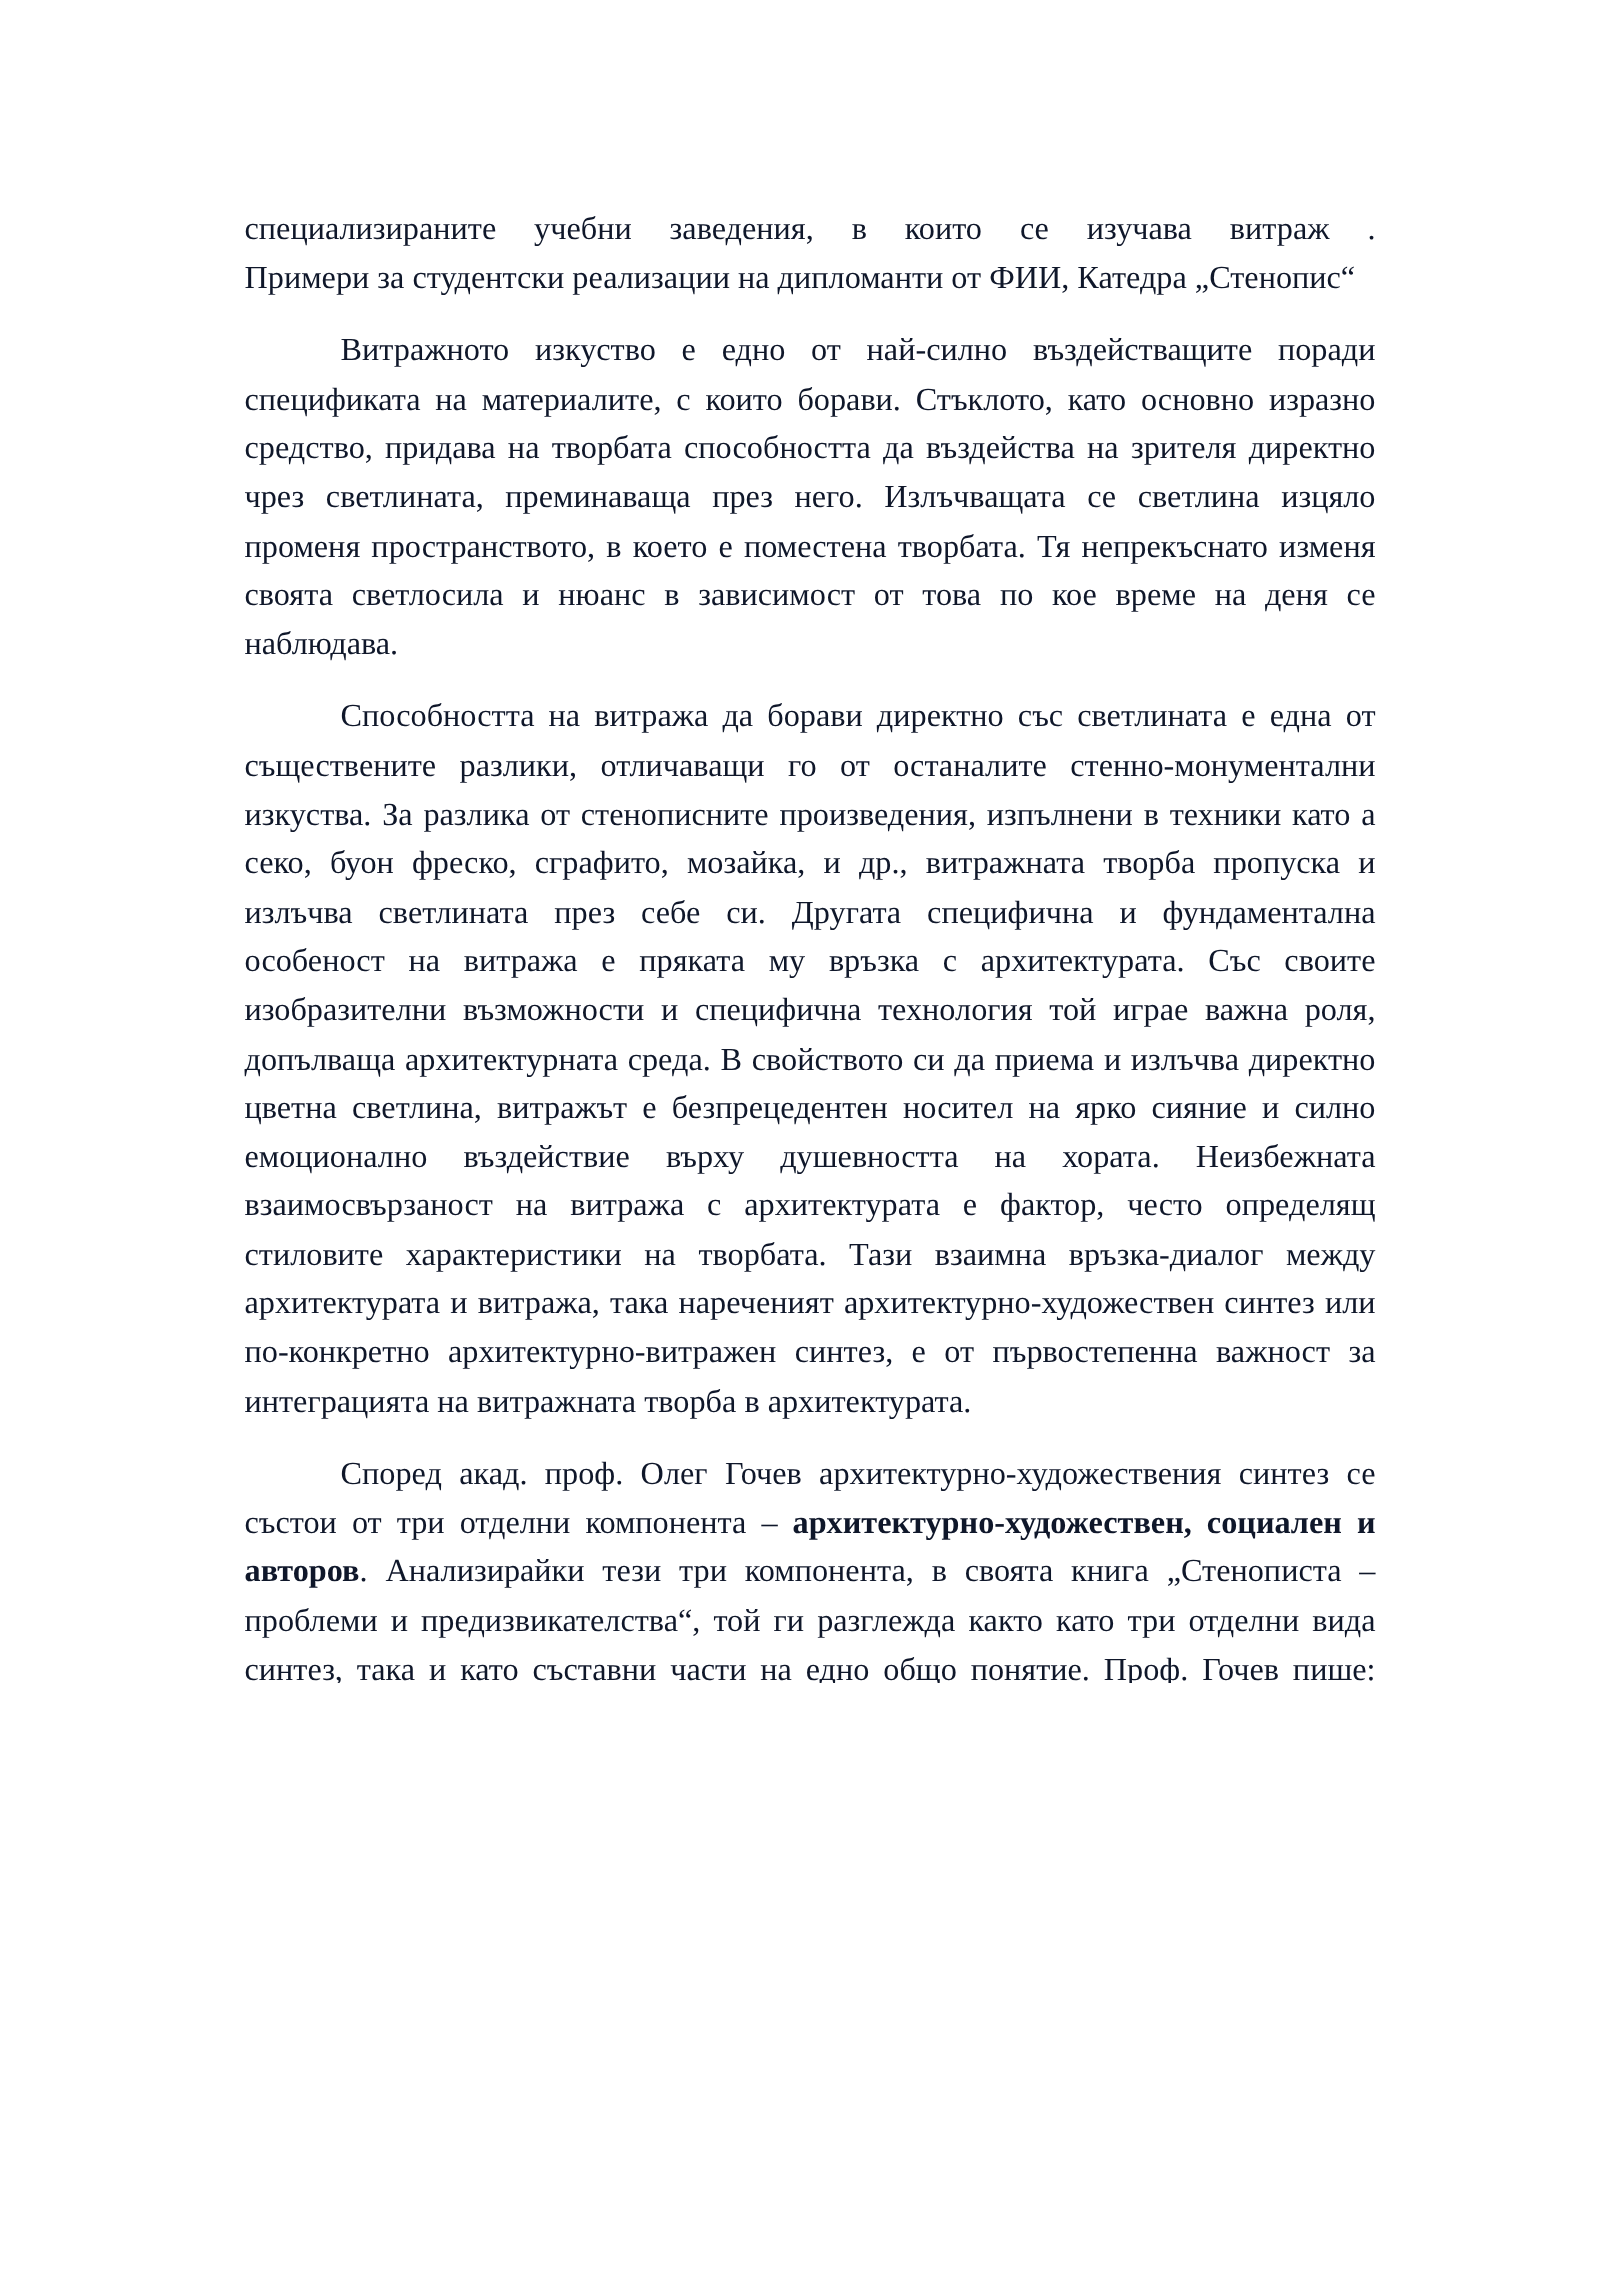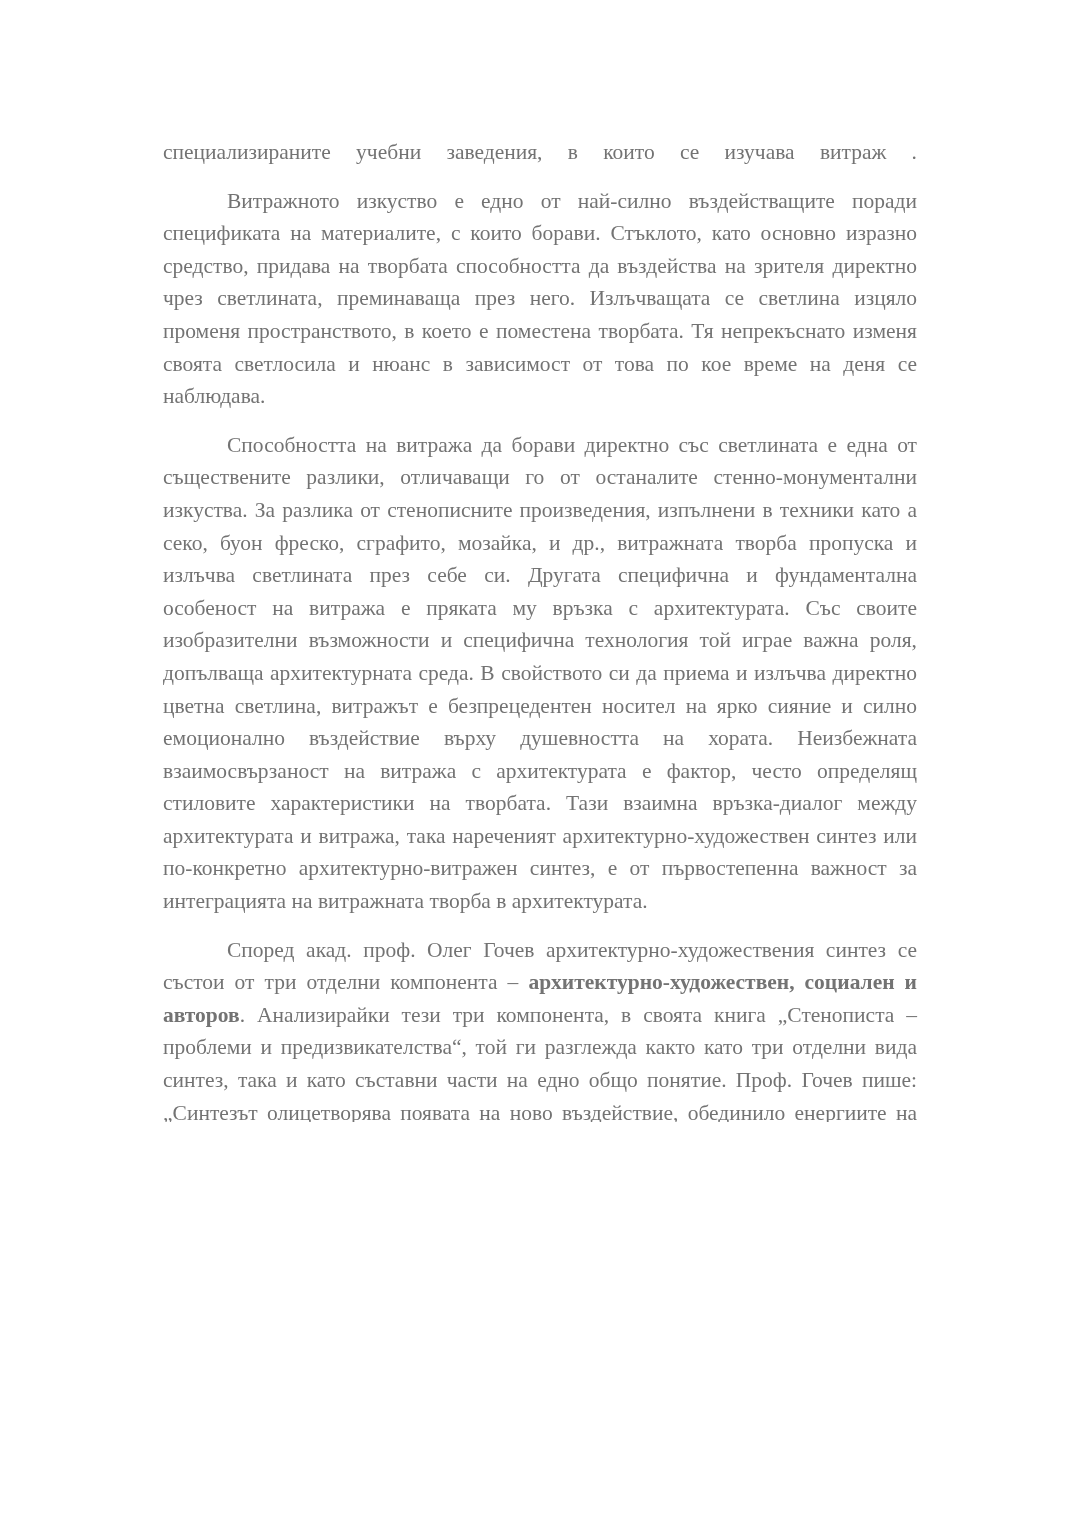--- a/index.html
+++ b/index.html
@@ -5,21 +5,21 @@
   html, body {
     margin: 0;
     padding: 0;
     background: #ffffff;
   }
   .page {
     position: relative;
     width: 1080px;
     height: 1122px;
     background: #ffffff;
-    color: #737373;
+    color: #0f172a;
     font-family: "Liberation Serif", "DejaVu Serif", serif;
     overflow: hidden;
   }
   .body-text {
     position: absolute;
     left: 163px;
     top: 136px;
     width: 754px;
     font-size: 21.5px;
     line-height: 32.6px;
@@ -83,20 +83,21 @@
 </style>
 </head>
 <body>
 
 <div class="page">
 
   <div class="body-text">
 
     <div class="intro">
       <div class="line-justify-all">специализираните учебни заведения, в които се изучава витраж .</div>
+      <div>Примери за студентски реализации на дипломанти от ФИИ, Катедра „Стенопис“</div>
     </div>
 
 
     <p class="para">Витражното изкуство е едно от най-силно въздействащите поради спецификата на материалите, с които борави. Стъклото, като основно изразно средство, придава на творбата способността да въздейства на зрителя директно чрез светлината, преминаваща през него. Излъчващата се светлина изцяло променя пространството, в което е поместена творбата. Тя непрекъснато изменя своята светлосила и нюанс в зависимост от това по кое време на деня се наблюдава.</p>
 
     <p class="para">Способността на витража да борави директно със светлината е една от съществените разлики, отличаващи го от останалите стенно-монументални изкуства. За разлика от стенописните произведения, изпълнени в техники като а секо, буон фреско, сграфито, мозайка, и др., витражната творба пропуска и излъчва светлината през себе си.  Другата специфична и фундаментална особеност на витража е пряката му връзка с архитектурата. Със своите изобразителни възможности и специфична технология той играе важна роля, допълваща архитектурната среда. В свойството си да приема и излъчва директно цветна светлина, витражът е безпрецедентен носител на ярко сияние и силно емоционално въздействие върху душевността на хората. Неизбежната взаимосвързаност на витража с архитектурата е фактор, често определящ стиловите характеристики на творбата. Тази взаимна връзка-диалог между архитектурата и витража, така нареченият архитектурно-художествен синтез или по-конкретно архитектурно-витражен синтез, е от първостепенна важност за интеграцията на витражната творба в архитектурата.</p>
 
     <p class="para"><span>Според акад. проф. Олег Гочев архитектурно-художествения синтез се състои от три отделни компонента – </span><b>архитектурно-художествен, социален и авторов</b><span>. Анализирайки тези три компонента, в своята книга „Стенописта – проблеми и предизвикателства“, той ги разглежда както като три отделни вида синтез, така и като съставни части на едно общо понятие. Проф. Гочев пише: „Синтезът олицетворява появата на ново въздействие, обединило енергиите на стенописта и архитектурата в нова творческа сила. (….) Тъй като тези форми на синтеза се осъществяват в архитектурна среда, а не някъде другаде, те могат да бъдат разгледани както поотделно, така и като части от едно цяло.“</span><sup class="fn-ref">15</sup></p>
 
     <p class="para">За постигане на синтез на стенописта с фундаментална, проф. Гочев представя три основни начина-подходи:</p>

